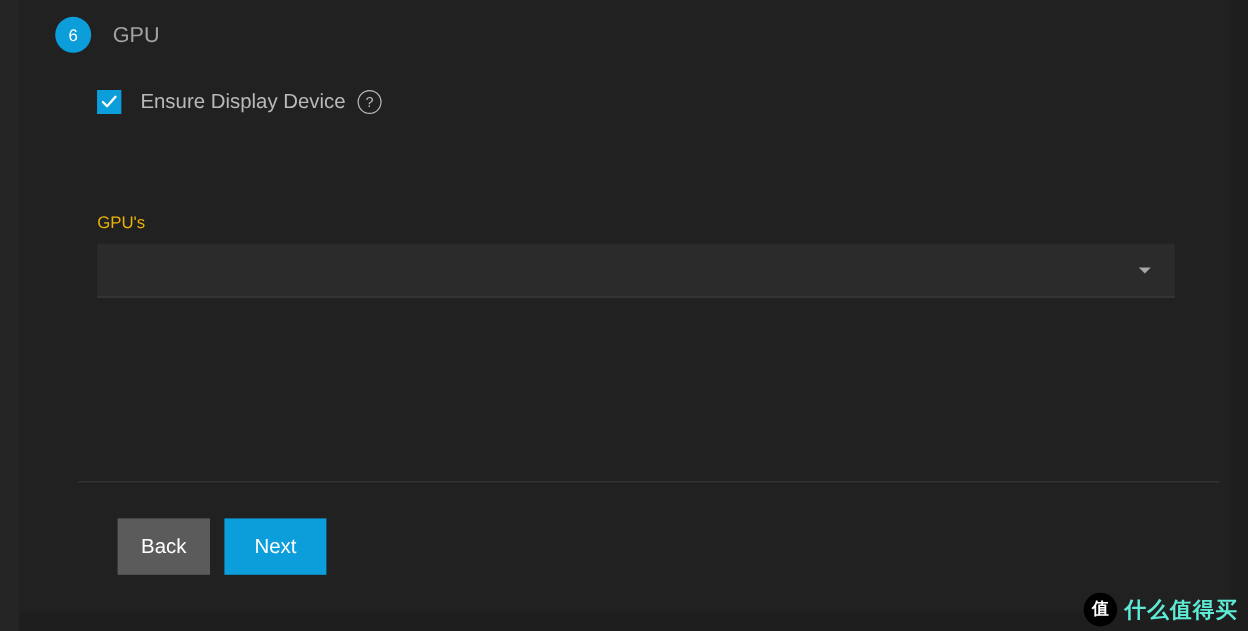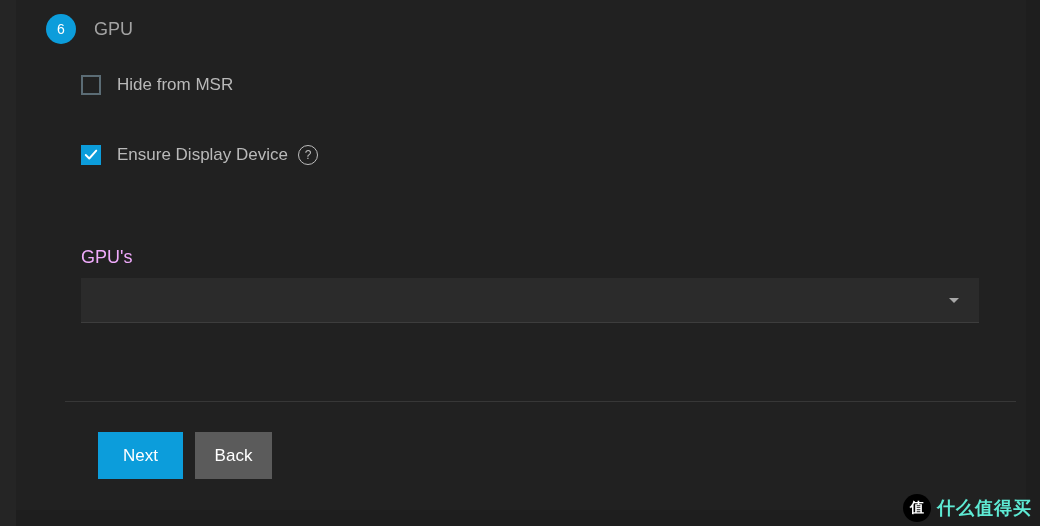--- a/index.html
+++ b/index.html
@@ -98,22 +98,22 @@
     border: 1.5px solid #bdbdbd;
     border-radius: 50%;
     display: flex;
     align-items: center;
     justify-content: center;
     font-size: 12px;
     color: #bdbdbd;
     margin-left: -6px;
   }
   .field-label {
-    font-size: 18px;
-    color: #f0abfc;
+    font-size: 14px;
+    color: #eab308;
     margin-top: 82px;
     margin-bottom: 10px;
   }
   .dropdown {
     position: relative;
     width: 898px;
     height: 45px;
     background: #2b2b2b;
     border-bottom: 1px solid #3d3d3d;
     box-sizing: border-box;
@@ -200,24 +200,20 @@
   <div class="left-pad"></div>
   <div class="panel">
 
     <div class="header">
       <div class="step-circle">6</div>
       <div class="step-title">GPU</div>
     </div>
 
     <div class="content">
 
-      <div class="check-row">
-        <div class="checkbox"></div>
-        <div class="check-label">Hide from MSR</div>
-      </div>
 
       <div class="check-row">
         <div class="checkbox checked">
           <svg viewBox="0 0 16 16">
               <path d="M2 8 L6 12 L14 3" stroke="#ffffff" stroke-width="2.2" fill="none" stroke-linecap="round" stroke-linejoin="round"></path>
             </svg>
         </div>
         <div class="check-label">Ensure Display Device</div>
         <div class="help">?</div>
       </div>
@@ -226,22 +222,22 @@
       <div class="dropdown">
         <span></span>
         <div class="caret"></div>
       </div>
 
     </div>
 
     <div class="divider"></div>
 
     <div class="buttons">
+      <button class="btn btn-back">Back</button>
       <button class="btn btn-next">Next</button>
-      <button class="btn btn-back">Back</button>
     </div>
 
   </div>
 
   <div class="watermark">
     <div class="wm-circle">值</div>
     <div class="wm-text">什么值得买</div>
   </div>
 </div>
 

